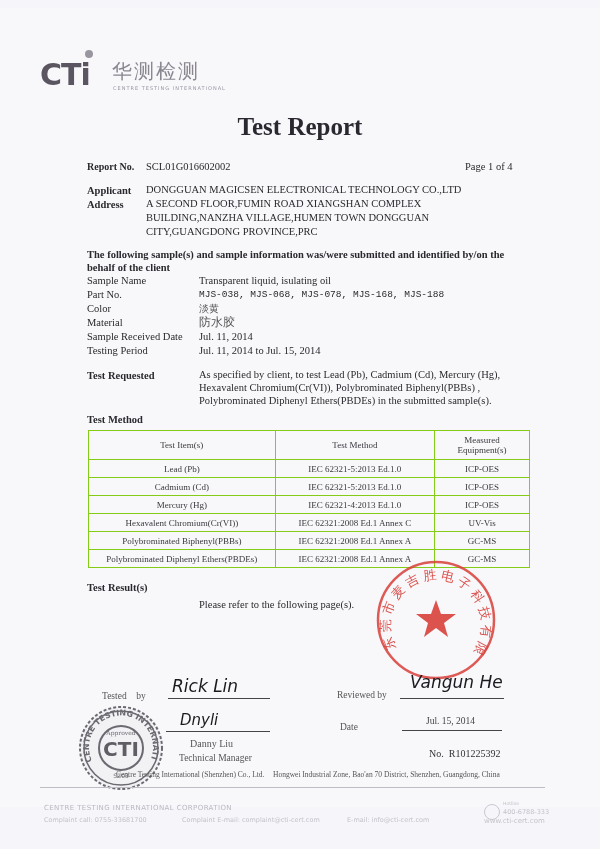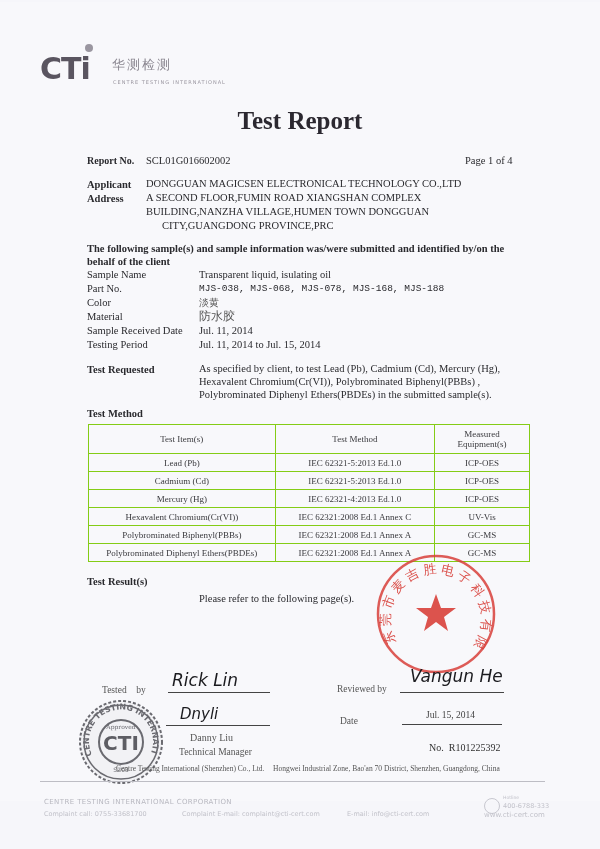--- a/index.html
+++ b/index.html
@@ -3,34 +3,34 @@
   <meta charset="utf-8">
   <style>
     html, body { margin: 0; padding: 0; }
     body {
       width: 600px; height: 849px; overflow: hidden;
       background: #f6f6fa;
       font-family: "Liberation Serif", "DejaVu Serif", serif;
       color: #2a2a2e;
       position: relative;
     }
-    .page { position: absolute; left: 0; top: 2px; width: 600px; height: 799px; background: #f8f8fb; }
+    .page { position: absolute; left: 0; top: 8px; width: 600px; height: 799px; background: #f8f8fb; }
     .abs { position: absolute; }
 
     
     .logo-cti {
       left: 40px; top: 52px;
       font-family: "DejaVu Sans", sans-serif; font-weight: bold;
       font-size: 30px; letter-spacing: -1px; color: #5a5560;
       line-height: 30px;
     }
     .logo-dot { left: 85px; top: 42px; width: 8px; height: 8px; border-radius: 50%; background: #9a96a0; }
     .logo-cn {
       left: 112px; top: 52px; font-family: "DejaVu Sans", sans-serif;
-      font-size: 13px; color: #8a8690; letter-spacing: 2px; line-height: 22px;
+      font-size: 20px; color: #8a8690; letter-spacing: 2px; line-height: 22px;
     }
     .logo-en {
       left: 113px; top: 77px; font-family: "DejaVu Sans", sans-serif;
       font-size: 5px; color: #9a96a0; letter-spacing: 1px;
     }
 
     .title { left: 0; width: 600px; top: 105px; text-align: center; font-size: 25px; font-weight: bold; color: #2b2830; }
 
     .lbl-b { font-weight: bold; font-size: 10px; }
     .txt { font-size: 10.5px; }
@@ -70,21 +70,21 @@
     <span class="lbl-b">Report No.</span>
   </div>
   <div class="row" style="left:146px; top:152px;">SCL01G016602002</div>
   <div class="row" style="left:465px; top:152px;">Page 1 of 4</div>
 
   <div class="row lbl-b" style="top:176px;">Applicant</div>
   <div class="row" style="left:146px; top:175px;">DONGGUAN MAGICSEN ELECTRONICAL TECHNOLOGY CO.,LTD</div>
   <div class="row lbl-b" style="top:190px;">Address</div>
   <div class="row" style="left:146px; top:203px;">BUILDING,NANZHA VILLAGE,HUMEN TOWN DONGGUAN</div>
   <div class="row" style="left:146px; top:189px;">A SECOND FLOOR,FUMIN ROAD XIANGSHAN COMPLEX</div>
-  <div class="row" style="left:146px; top:217px;margin-left:16px;">CITY,GUANGDONG PROVINCE,PRC</div>
+  <div class="row" style="left:146px; top:217px;">CITY,GUANGDONG PROVINCE,PRC</div>
 
   <div class="row lbl-b" style="top:240px;">The following sample(s) and sample information was/were submitted and identified by/on the</div>
   <div class="row lbl-b" style="top:253px;">behalf of the client</div>
 
   <div class="row" style="top:266px;">Sample Name</div>
   <div class="row" style="left:199px; top:266px;">Transparent liquid, isulating oil</div>
   <div class="row" style="top:280px;">Part No.</div>
   <div class="row" style="left:199px; top:280px; font-family:'Liberation Mono', monospace; font-size:9.5px;">MJS-038, MJS-068, MJS-078, MJS-168, MJS-188</div>
   <div class="row" style="top:294px;">Color</div>
   <div class="row" style="left:199px; top:294px; font-family:'DejaVu Sans', sans-serif; font-size:10px; color:#555;">淡黄</div>

